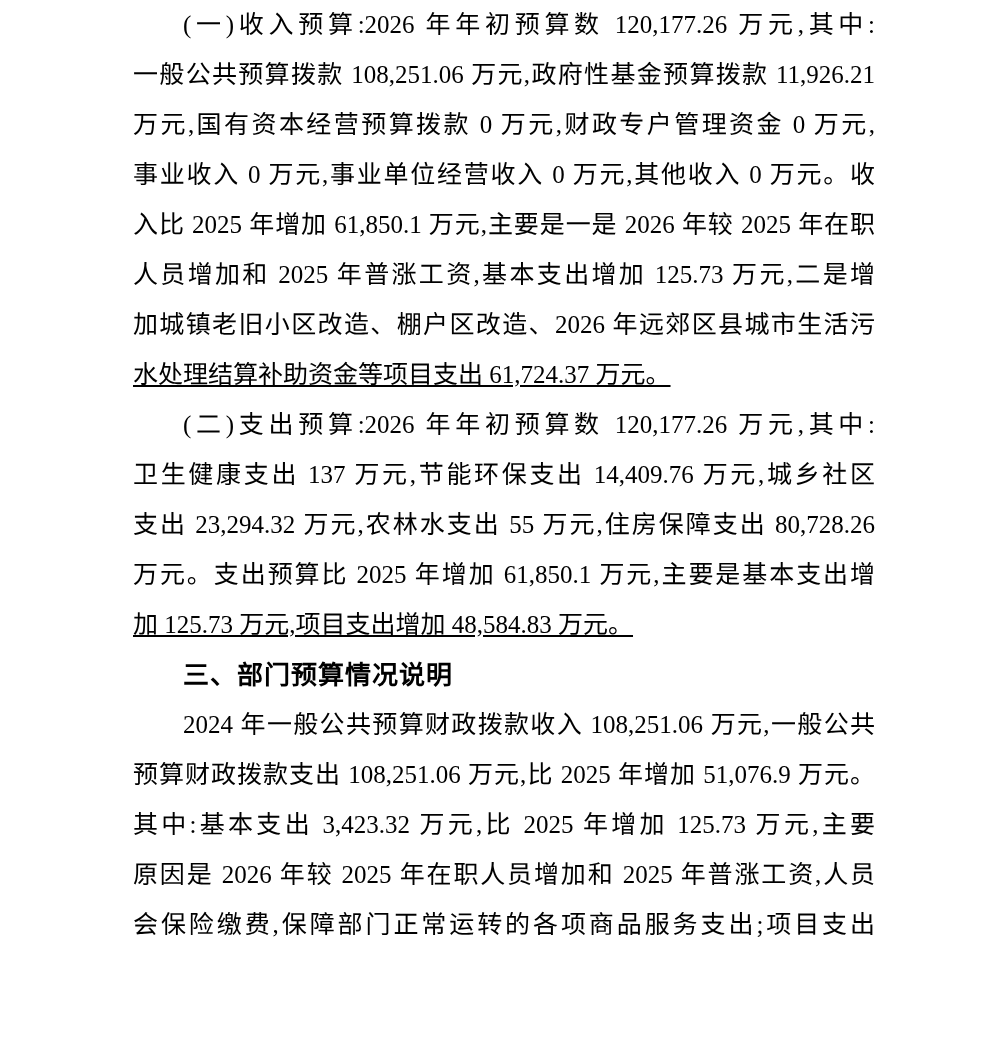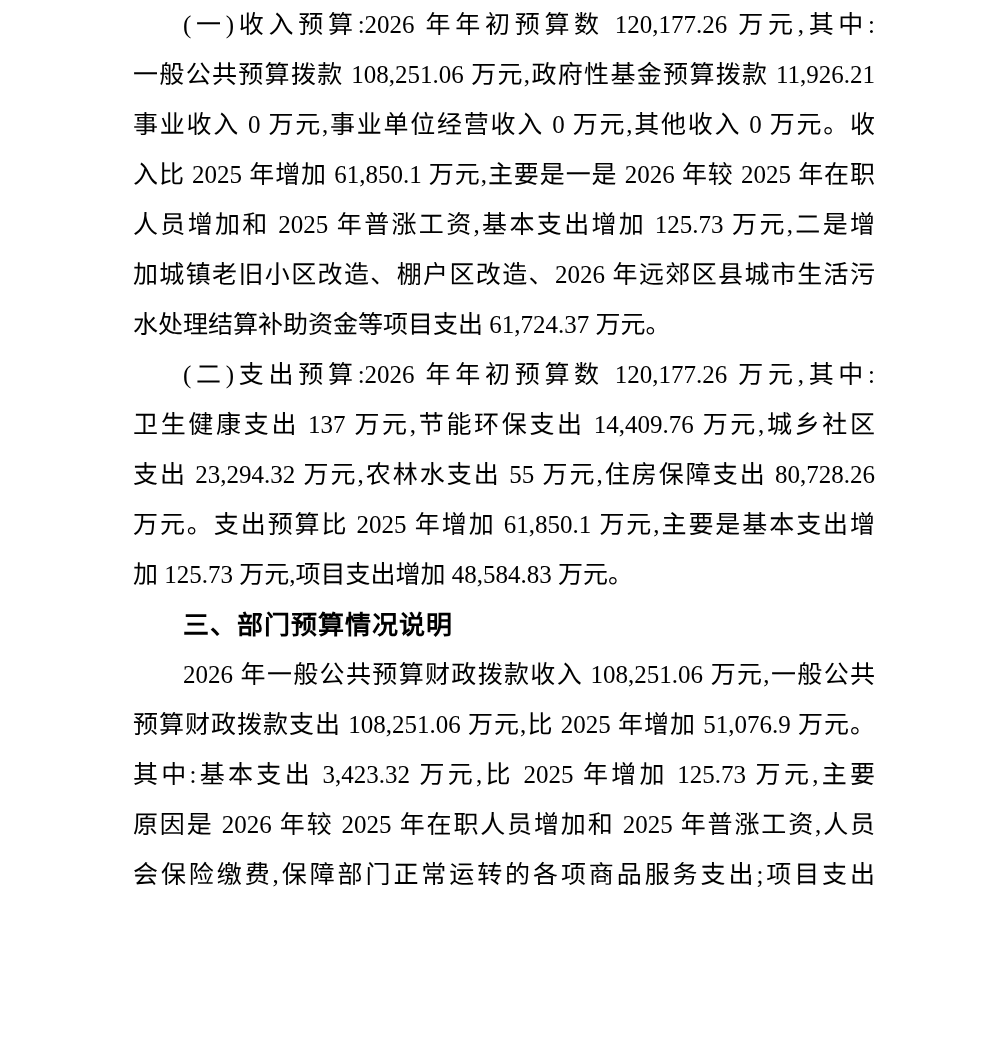--- a/index.html
+++ b/index.html
@@ -31,53 +31,55 @@
     text-justify: inter-character;
     overflow: hidden;
     white-space: normal;
   }
   .line.indent {
     text-indent: 50px;
   }
   .line.end {
     text-align: right;
     text-align-last: left;
+    text-decoration: underline;
   }
   .line.heading {
     font-family: "Liberation Sans", "DejaVu Sans", sans-serif;
     font-weight: 700;
     font-size: 26px;
     letter-spacing: 1px;
     text-align: center;
     text-align-last: left;
     text-indent: 50px;
   }
 </style>
 </head>
 <body>
 
 <div class="page">
   <div class="textblock">
 
     <div class="line indent">(一)收入预算:2026 年年初预算数 120,177.26 万元,其中:</div>
     <div class="line">一般公共预算拨款 108,251.06 万元,政府性基金预算拨款 11,926.21</div>
+    <div class="line">万元,国有资本经营预算拨款 0 万元,财政专户管理资金 0 万元,</div>
     <div class="line">事业收入 0 万元,事业单位经营收入 0 万元,其他收入 0 万元。收</div>
     <div class="line">入比 2025 年增加 61,850.1 万元,主要是一是 2026 年较 2025 年在职</div>
     <div class="line">人员增加和 2025 年普涨工资,基本支出增加 125.73 万元,二是增</div>
     <div class="line">加城镇老旧小区改造、棚户区改造、2026 年远郊区县城市生活污</div>
     <div class="line end">水处理结算补助资金等项目支出 61,724.37 万元。</div>
 
     <div class="line indent">(二)支出预算:2026 年年初预算数 120,177.26 万元,其中:</div>
     <div class="line">卫生健康支出 137 万元,节能环保支出 14,409.76 万元,城乡社区</div>
     <div class="line">支出 23,294.32 万元,农林水支出 55 万元,住房保障支出 80,728.26</div>
     <div class="line">万元。支出预算比 2025 年增加 61,850.1 万元,主要是基本支出增</div>
     <div class="line end">加 125.73 万元,项目支出增加 48,584.83 万元。</div>
 
     <div class="line heading">三、部门预算情况说明</div>
 
-    <div class="line indent">2026 年一般公共预算财政拨款收入 108,251.06 万元,一般公共</div>
+    <div class="line indent">2024 年一般公共预算财政拨款收入 108,251.06 万元,一般公共</div>
     <div class="line">预算财政拨款支出 108,251.06 万元,比 2025 年增加 51,076.9 万元。</div>
     <div class="line">其中:基本支出 3,423.32 万元,比 2025 年增加 125.73 万元,主要</div>
     <div class="line">原因是 2026 年较 2025 年在职人员增加和 2025 年普涨工资,人员</div>
     <div class="line">会保险缴费,保障部门正常运转的各项商品服务支出;项目支出</div>
 
   </div>
 </div>
 
 </body></html>

